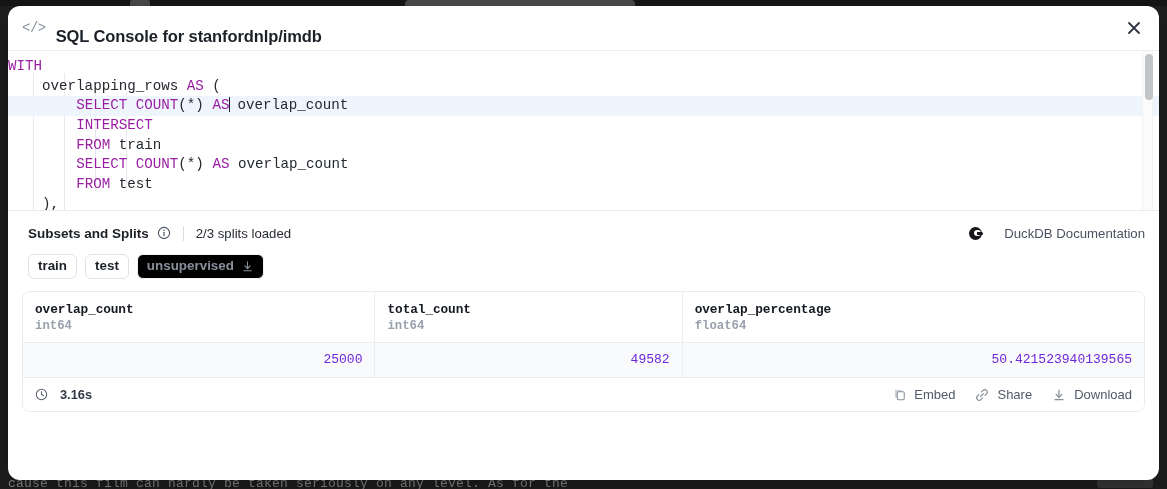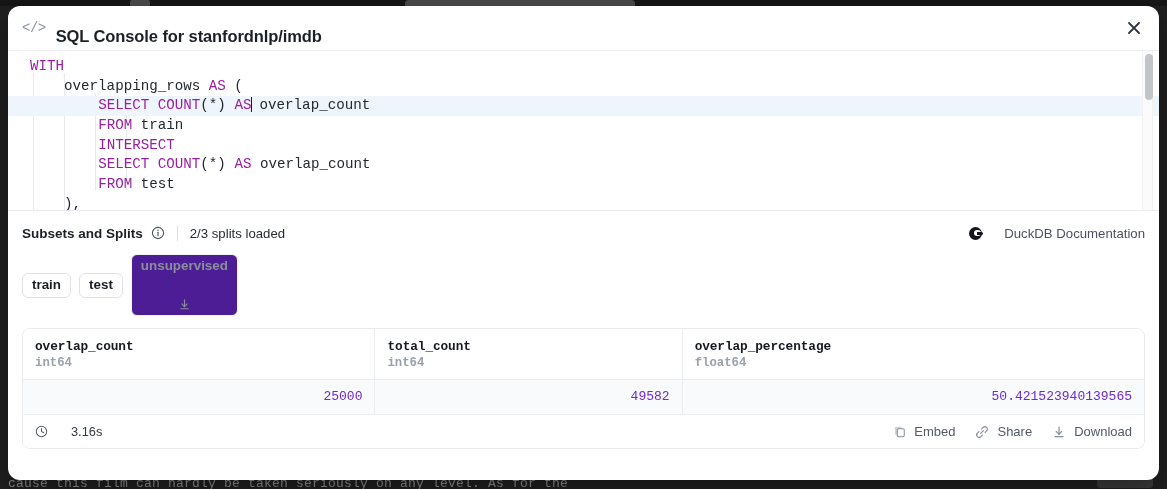--- a/index.html
+++ b/index.html
@@ -117,21 +117,20 @@
     padding: 6px 0 0 0;
   }
   .code-line {
     position: relative;
     height: 19.7px;
     line-height: 19.7px;
     font-family: "Liberation Mono", monospace;
     font-size: 14.2px;
     color: #24292f;
     white-space: pre;
-    padding-left: 22px;
   }
   .code-line.active { background: #eff5fd; }
   .kw { color: #9a1fa3; }
   .caret {
     display: inline-block;
     width: 0;
     border-left: 1.4px solid #1b1f26;
     height: 15px;
     vertical-align: -3px;
     margin: 0 -0.7px;
@@ -169,21 +168,21 @@
     background: #c3c4c7;
   }
   .editor-bottom-rule {
     position: absolute;
     left: 0; bottom: 0; width: 100%;
     height: 1px; background: #e9ebee;
   }
 
   
   .subsets {
-    padding: 12px 14px 0 14px;
+    padding: 12px 14px 0 20px;
   }
   .subsets-top {
     display: flex;
     align-items: center;
     gap: 8px;
     height: 20px;
   }
   .subsets-label {
     font-size: 13.5px;
     font-weight: bold;
@@ -247,28 +246,27 @@
     font-weight: bold;
     color: #1b1f26;
     background: #ffffff;
     border: 1px solid #dfe2e7;
     border-radius: 6px;
     padding: 3px 9px 4px 9px;
     cursor: pointer;
     line-height: 16px;
   }
   .chip.muted {
-    background: #4c1d95;
+    background: #000000;
     border-color: #f2f3f5;
     color: #8a909b;
     font-weight: bold;
     display: flex;
     align-items: center;
-    gap: 24px;
-    flex-direction: column;
+    gap: 7px;
   }
 
   
   .run-query {
     margin: 14px 14px 0 14px;
     height: 40px;
     background: linear-gradient(#fcfcfd, #f6f7f9);
     border: 1px solid #e6e8ec;
     border-radius: 8px;
     display: flex;
@@ -345,23 +343,23 @@
   .results-footer {
     display: flex;
     align-items: center;
     padding: 9px 12px 9px 12px;
     border-top: 1px solid #ebedf0;
     background: #ffffff;
   }
   .timing {
     display: flex;
     align-items: center;
-    gap: 23px;
+    gap: 12px;
     font-size: 12.8px;
-    font-weight: normal;
+    font-weight: bold;
     color: #313845;
   }
   .footer-actions {
     margin-left: auto;
     display: flex;
     align-items: center;
     gap: 20px;
   }
   .f-action {
     display: flex;
@@ -402,22 +400,22 @@
     <div class="indent-guides">
       <div class="guide" style="left:25px; top:22px; height:138px;"></div>
       <div class="guide" style="left:56px; top:22px; height:138px;"></div>
       <div class="guide" style="left:87px; top:42px; height:98px;"></div>
       <div class="guide" style="left:118px; top:42px; height:98px;"></div>
     </div>
     <div class="editor-scroll" id="code-body">
         <div class="code-line"><span class="kw">WITH</span></div>
         <div class="code-line"><span>    overlapping_rows </span><span class="kw">AS</span><span> (</span></div>
         <div class="code-line active"><span>        </span><span class="kw">SELECT</span><span> </span><span class="kw">COUNT</span><span>(*) </span><span class="kw">AS</span><span class="caret"></span><span> overlap_count</span></div>
+        <div class="code-line"><span>        </span><span class="kw">INTERSECT</span></div>
         <div class="code-line"><span>        </span><span class="kw">FROM</span><span> train</span></div>
-        <div class="code-line"><span>        </span><span class="kw">INTERSECT</span></div>
         <div class="code-line"><span>        </span><span class="kw">SELECT</span><span> </span><span class="kw">COUNT</span><span>(*) </span><span class="kw">AS</span><span> overlap_count</span></div>
         <div class="code-line"><span>        </span><span class="kw">FROM</span><span> test</span></div>
         <div class="code-line"><span>    ),</span></div>
       </div>
     <div class="ed-scrollbar-track">
       <div class="ed-scrollbar-thumb"></div>
     </div>
     <div class="editor-bottom-rule"></div>
   </div>
 

